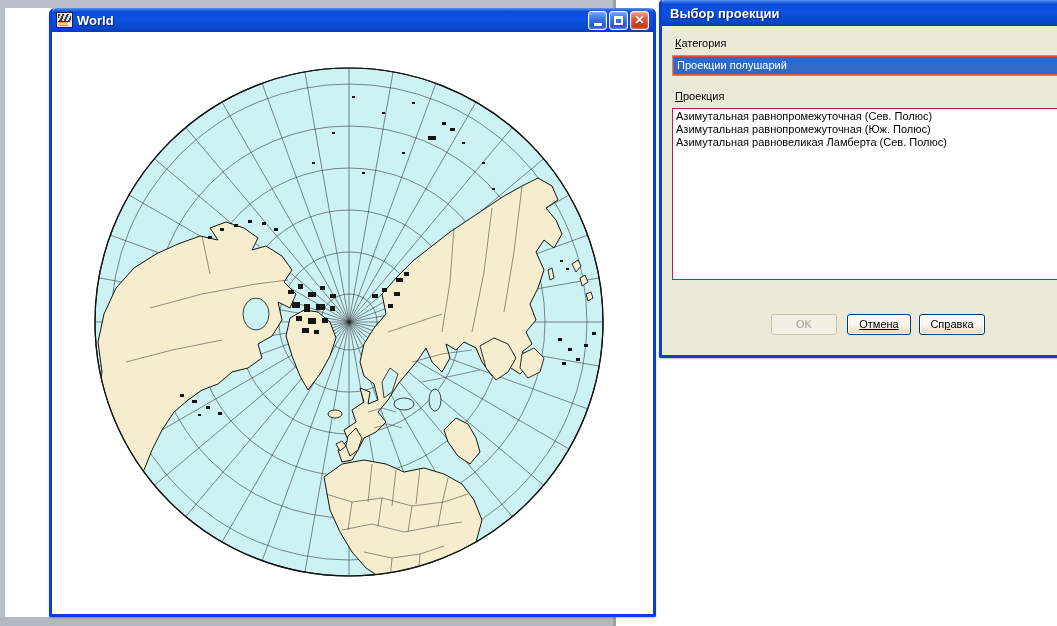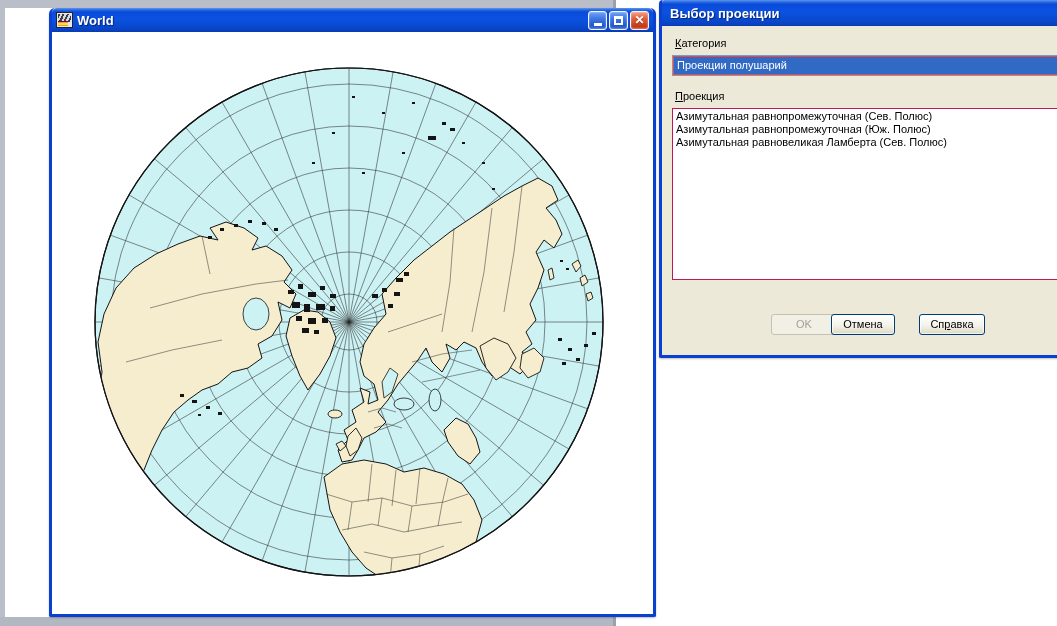--- a/index.html
+++ b/index.html
@@ -62,21 +62,21 @@
     background:#fff; border:1px solid #be185d; padding:1px 0; overflow:hidden; }
   .lb-item { font-size:11px; line-height:13px; padding-left:3px; color:#000; white-space:nowrap; }
 
   .btn-row { position:absolute; left:0; top:288px; width:100%; height:22px; }
   .xp-btn { position:absolute; height:21px; font-size:11px; font-family:"Liberation Sans",sans-serif;
     border:1px solid #003c74; border-radius:3px; color:#000; text-align:center; line-height:19px;
     background:linear-gradient(180deg,#ffffff 0%,#f4f3ea 55%,#e0decb 92%,#d6d2bc 100%);
     box-shadow:inset 0 0 0 1px rgba(255,255,255,.7); }
   .xp-btn.disabled { border-color:#c5c2b3; color:#a3a095; background:#f2f0e4; box-shadow:none; }
   #ok-button { left:109px; width:66px; }
-  #cancel-button { left:169px; width:64px; }
+  #cancel-button { left:185px; width:64px;text-decoration:underline; }
   #help-button { left:257px; width:66px; }
 </style>
 </head>
 <body>
 
 <div id="chrome-top" class="chrome"></div>
 <div id="chrome-left" class="chrome"></div>
 <div id="chrome-bottom" class="chrome"></div>
 <div id="chrome-vline" class="chrome"></div>
 

